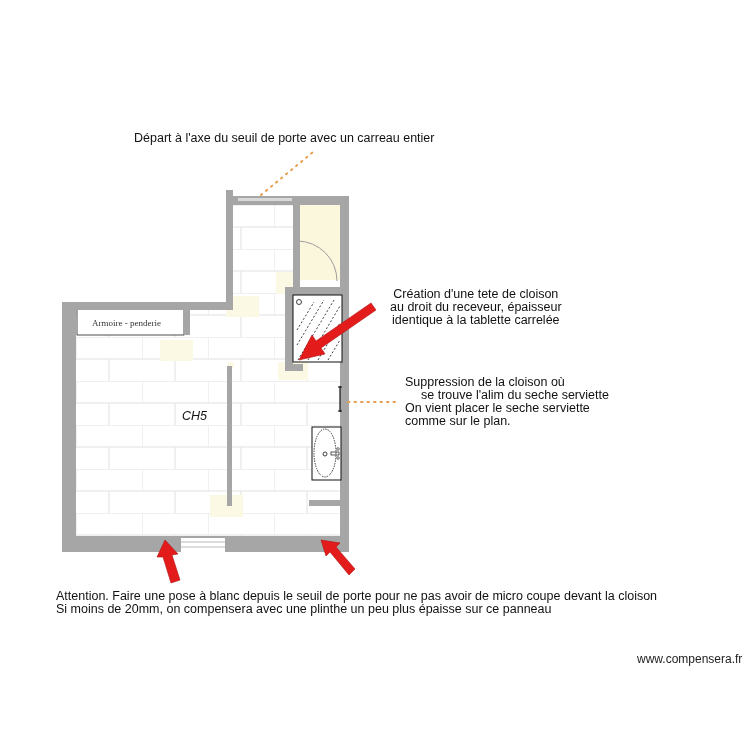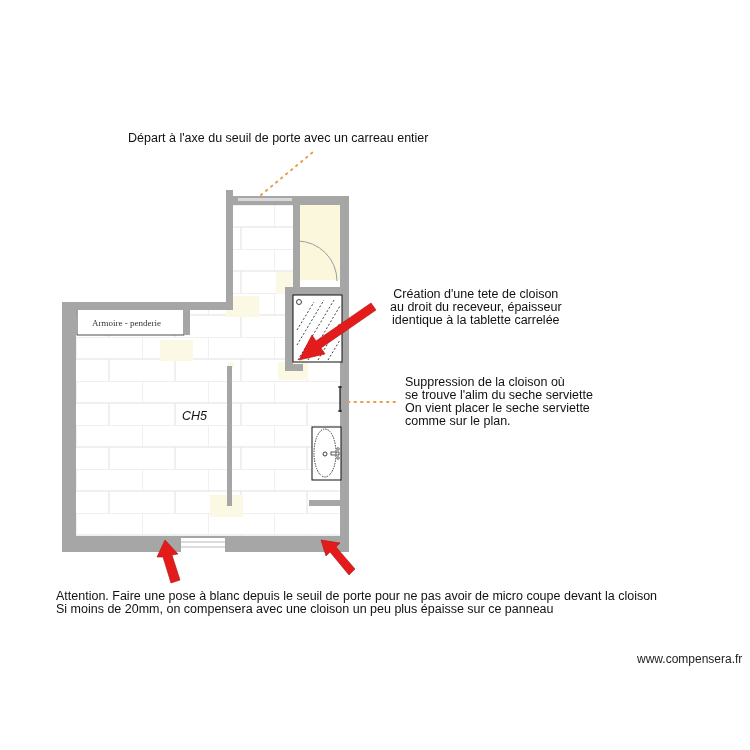--- a/index.html
+++ b/index.html
@@ -112,37 +112,37 @@
   <g fill="#e31b1b" stroke="#b01010" stroke-width="0.6">
 
     <polygon points="299,360 312,335 316,341 371,303 376,310 321,348 325,354"></polygon>
 
     <polygon points="165,540 157,557 163,557 171,583 180,580 172,555 178,554"></polygon>
 
     <polygon points="321,540 326,556 330,552 349,575 355,569 336,547 340,543"></polygon>
   </g>
 </svg>
 
-<div class="label" style="left:128px; top:132px;">Départ à l'axe du seuil de porte avec un carreau entier</div>
+<div class="label" style="left:134px; top:132px;">Départ à l'axe du seuil de porte avec un carreau entier</div>
 
 <div class="label" style="left:182px; top:410px;font-style:italic;">CH5</div>
 
 <div class="label" style="left:92px; top:317px; font-size:9px; font-family:'Liberation Serif', serif; color:#333;">Armoire - penderie</div>
 
 <div class="abs" style="left:390px; top:288px;text-align:center;">
   <div class="label" style="position:relative;">Création d'une tete de cloison</div>
   <div class="label" style="position:relative;">au droit du receveur, épaisseur</div>
   <div class="label" style="position:relative;">identique à la tablette carrelée</div>
 </div>
 
 <div class="abs" style="left:405px; top:376px;">
   <div class="label" style="position:relative;">Suppression de la cloison où</div>
-  <div class="label" style="position:relative;">se trouve l'alim du seche serviette</div>
+  <div class="label" style="position:relative;margin-left:16px;">se trouve l'alim du seche serviette</div>
   <div class="label" style="position:relative;">On vient placer le seche serviette</div>
   <div class="label" style="position:relative;">comme sur le plan.</div>
 </div>
 
 <div class="abs" style="left:56px; top:590px;">
   <div class="label" style="position:relative;">Attention. Faire une pose à blanc depuis le seuil de porte pour ne pas avoir de micro coupe devant la cloison</div>
-  <div class="label" style="position:relative;">Si moins de 20mm, on compensera avec une cloison un peu plus épaisse sur ce panneau</div>
+  <div class="label" style="position:relative;">Si moins de 20mm, on compensera avec une plinthe un peu plus épaisse sur ce panneau</div>
 </div>
 
 <div class="label" style="left:637px; top:653px; font-size:12px; color:#222;">www.compensera.fr</div>
 
 </body></html>

